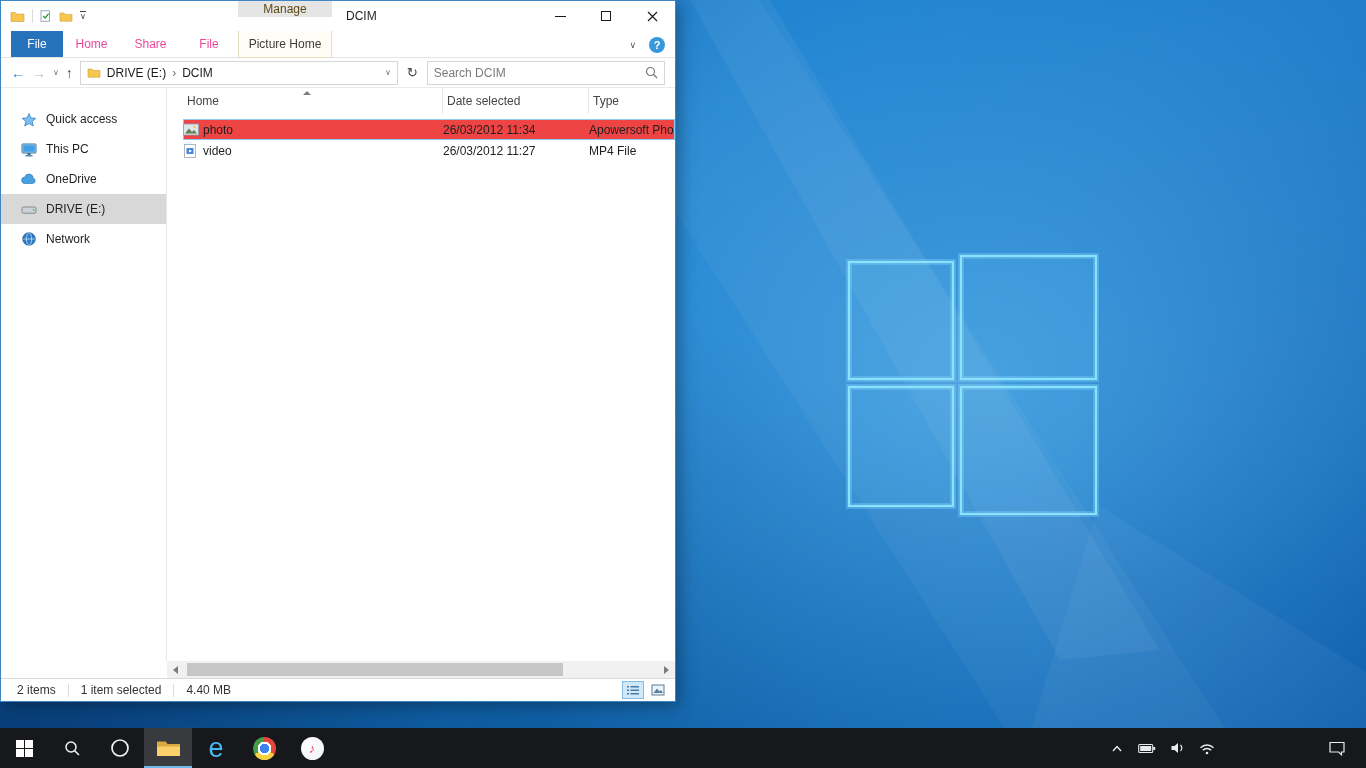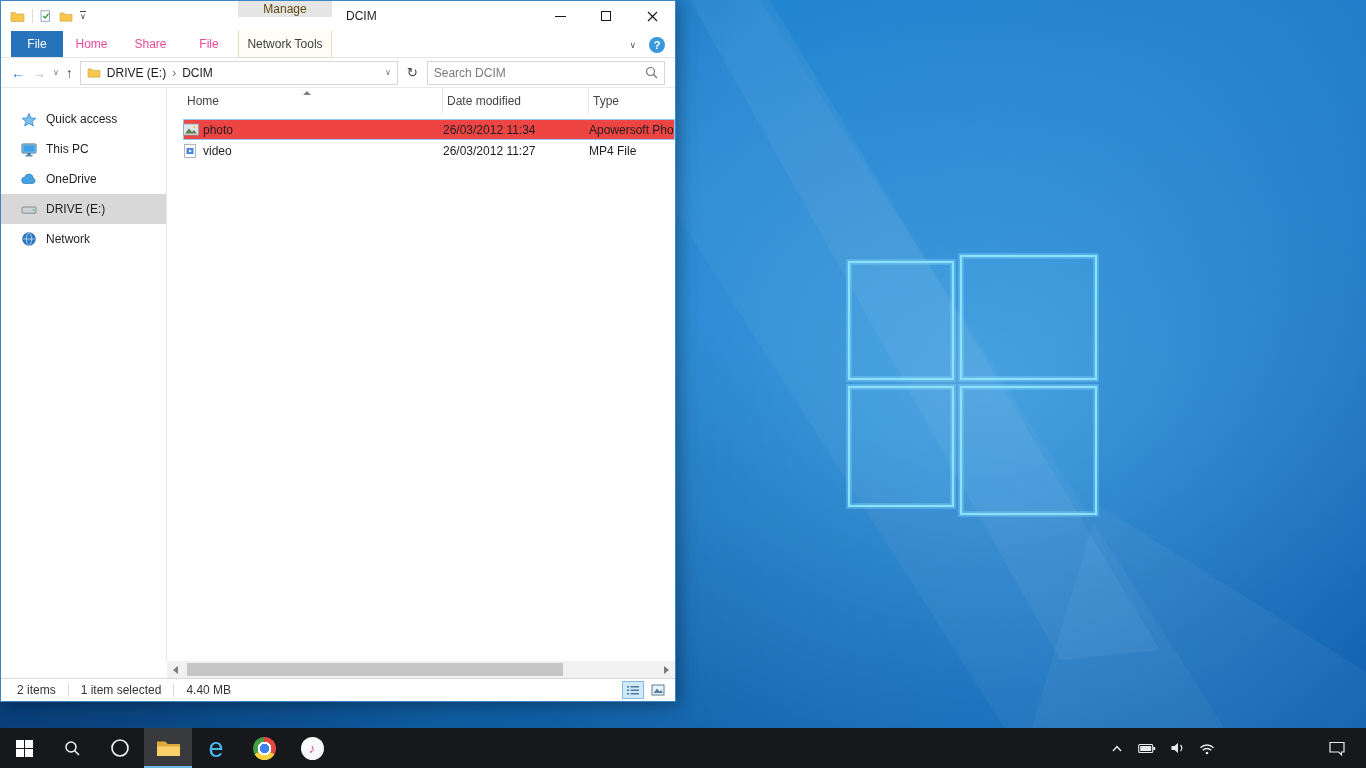--- a/index.html
+++ b/index.html
@@ -170,21 +170,21 @@
           </svg>
         </button>
       </div>
     </div>
 
     <div class="ribbon">
       <div class="tab tab-file">File</div>
       <div class="tab tab-home">Home</div>
       <div class="tab tab-share">Share</div>
       <div class="tab tab-view">File</div>
-      <div class="tab-ctx">Network Tools</div>
+      <div class="tab-ctx">Picture Home</div>
       <div class="ribbon-right">
         <span class="collapse-caret">∨</span>
         <span class="help-badge">?</span>
       </div>
     </div>
 
     <div class="addressbar">
       <span class="nav-glyph back">←</span>
       <span class="nav-glyph fwd">→</span>
       <span class="small-caret">∨</span>
@@ -249,21 +249,21 @@
         </div>
       </div>
 
       <div class="filearea">
         <div class="colheaders">
           <div class="colh colh-name">
             <span class="sort-caret"></span>
             <span>Home</span>
           </div>
           <div class="colh colh-date">
-            <span>Date modified</span>
+            <span>Date selected</span>
           </div>
           <div class="colh colh-type">
             <span>Type</span>
           </div>
         </div>
         <div class="rows">
           <div class="filerow selected">
             <span class="ficon">
               <svg width="16" height="13">
                 <rect x="0.5" y="1" width="15" height="11" fill="#dfe7ec" stroke="#90a0ac" stroke-width="0.8"></rect>

